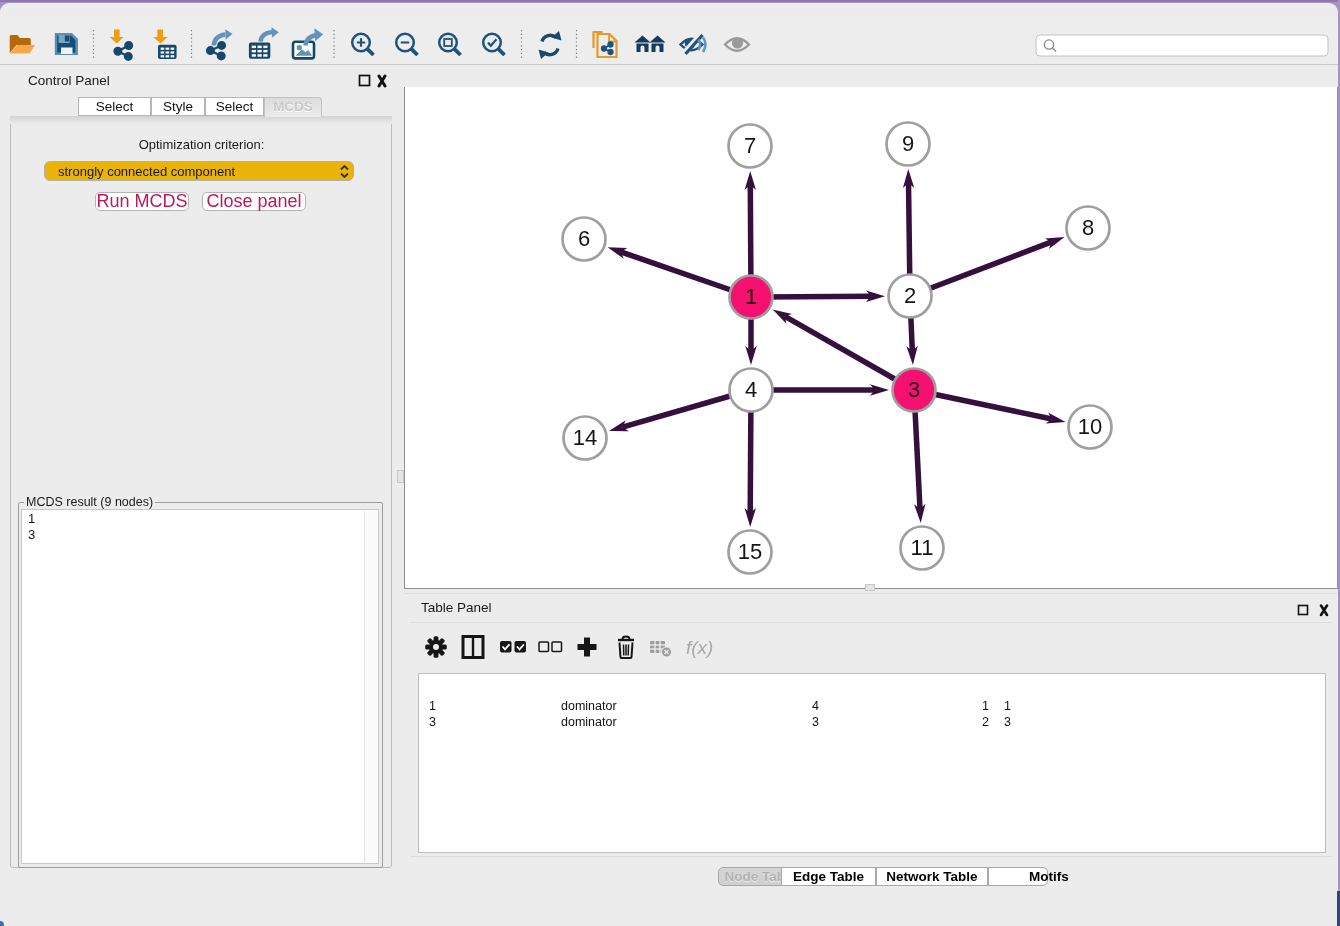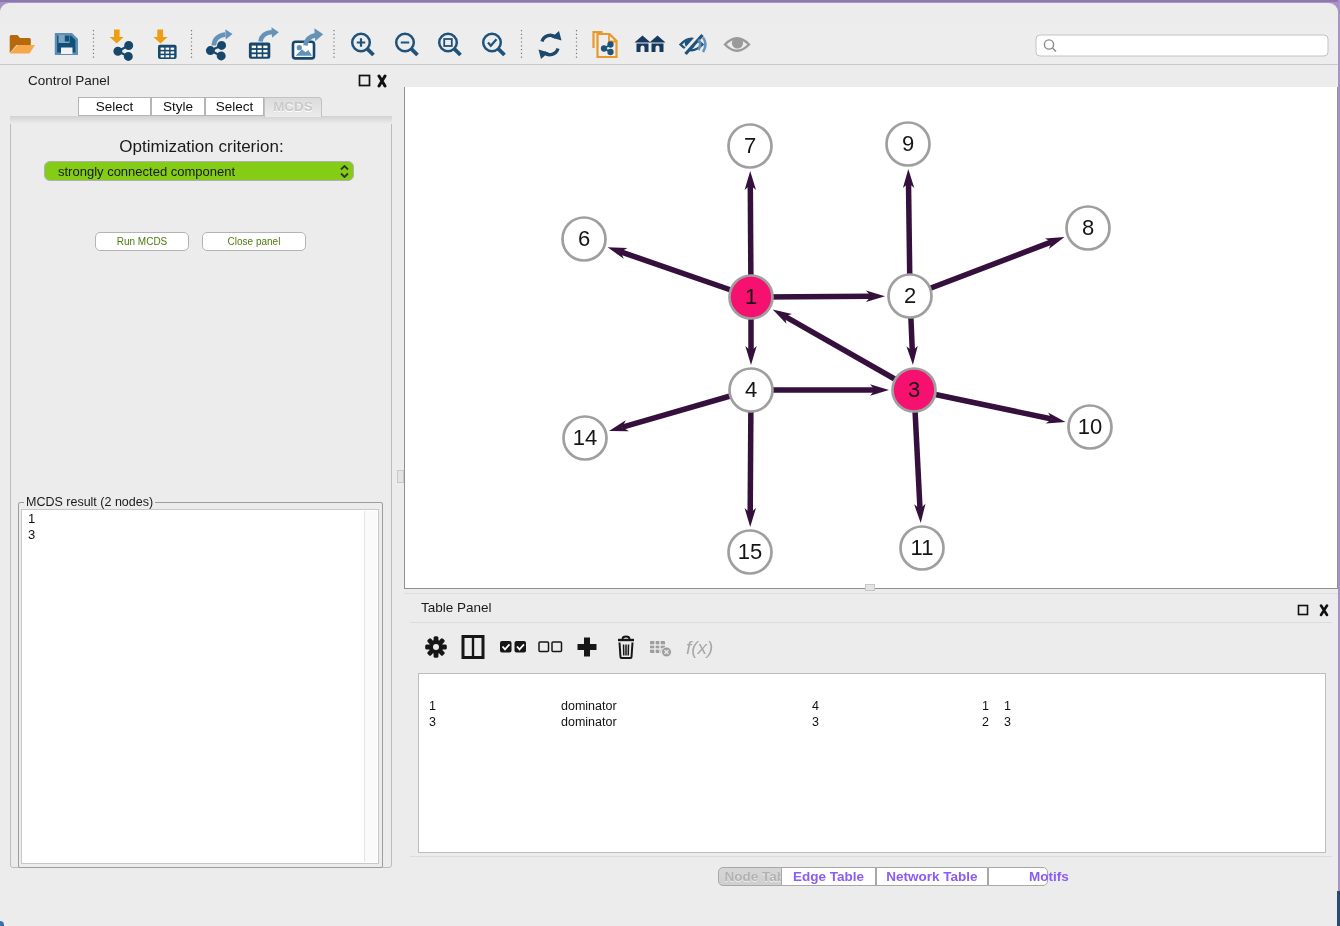--- a/index.html
+++ b/index.html
@@ -8,25 +8,25 @@
 #titlebar{position:absolute;left:0;top:0;width:100%;height:20px;background:#f7f7f7;border-bottom:1px solid #dedede;}
 .tl{position:absolute;top:3.5px;width:12px;height:12px;border-radius:50%;background:#dcdcdc;border:1px solid #c3c3c3;}
 #wtitle{position:absolute;top:2.5px;left:0;width:100%;text-align:center;font-size:14px;color:#b4b4b4;}
 #toolbar{position:absolute;left:0;top:20px;width:100%;height:42px;background:#ededed;border-bottom:1px solid #c9c9c9;}
 #ctrl{position:absolute;left:0;top:63px;width:403px;height:825px;background:#ececec;}
 #netwin{position:absolute;left:404px;top:63px;width:934px;height:523px;}
 #nettitle{position:absolute;left:0;top:0;width:100%;height:21px;background:linear-gradient(#f8f8f8,#d2d2d2);border:1px solid #9b9b9b;border-bottom:1px solid #8a8a8a;}
 #netcanvas{position:absolute;left:0;top:21px;width:934px;height:502px;background:#fff;border:1px solid #909090;border-top:none;}
 #tablepanel{position:absolute;left:404px;top:590px;width:934px;height:298px;background:#ececec;}
 #statusbar{position:absolute;left:0;top:888px;width:1338px;height:32px;background:#ececec;border-top:1px solid #c4c4c4;}
-.btn{background:#fff;border:1px solid #b4b4b4;border-radius:5px;font-size:10px;color:#4d7c0f;text-align:center;margin-top:40px;}
+.btn{background:#fff;border:1px solid #b4b4b4;border-radius:5px;font-size:18px;color:#be185d;text-align:center;}
 .icon{position:absolute;}
 .ctab{position:absolute;top:31px;height:19px;background:#fff;border:1px solid #b5b5b5;font-size:13.5px;color:#111;text-align:center;line-height:18px;}
 .ctab.sel{background:linear-gradient(#dcdcdc,#ebebeb);color:#c9c9c9;text-shadow:0 1px 0 #fff;border-radius:0 4px 0 0;border-color:#c2c2c2;border-bottom:none;height:20px;font-weight:bold;}
-.btab{position:absolute;top:274px;height:19px;background:#fff;border:1px solid #a8a8a8;font-size:13.5px;font-weight:bold;color:#8b5cf6;text-align:center;line-height:18px;}
+.btab{position:absolute;top:274px;height:19px;background:#fff;border:1px solid #a8a8a8;font-size:13.5px;font-weight:bold;color:#000000;text-align:center;line-height:18px;}
 .btab.sel{background:linear-gradient(#d6d6d6,#cfcfcf);color:#b2b2b2;text-shadow:0 1px 0 #eee;}
 .th{position:absolute;top:0;height:19px;font-size:12.5px;color:#1a1a1a;text-align:center;line-height:19px;border-right:1px solid #d4d4d4;}
 .td{position:absolute;height:16px;font-size:12.5px;color:#111;line-height:16px;}
 .hicon{position:absolute;top:5px;width:11px;height:11px;}
 text{font-family:"Liberation Sans",sans-serif;}
 </style></head><body>
 <div class="abs" style="left:0;top:0;width:1340px;height:2px;background:#8d77ad;"></div>
 <div id="win">
   <div id="toolbar">
    <svg width="1338" height="42" viewBox="0 0 1338 42" style="display:block;margin-top:1px;">
@@ -172,33 +172,33 @@
       <rect x="1.5" y="1.5" width="10" height="10" fill="none" stroke="#111" stroke-width="1.7"></rect>
       <path d="M21 2 L27 12 M27 2 L21 12" stroke="#111" stroke-width="3" stroke-linecap="round"></path>
     </svg>
 
     <div style="position:absolute;left:10px;top:50px;width:382px;height:752px;background:#ececec;border:1px solid #bcbcbc;border-radius:3px;"></div>
     <div style="position:absolute;left:10px;top:50px;width:382px;height:8px;background:linear-gradient(#d2d2d2,#ececec);"></div>
     <div class="ctab" style="left:78px;width:73px;">Select</div>
     <div class="ctab" style="left:151px;width:54px;">Style</div>
     <div class="ctab" style="left:205px;width:59px;">Select</div>
     <div class="ctab sel" style="left:264px;width:58px;">MCDS</div>
-    <div style="position:absolute;left:0;top:71px;width:403px;text-align:center;font-size:17px;color:#1a1a1a;">Optimization criterion:</div>
-    <div style="position:absolute;left:44px;top:95px;width:310px;height:20px;background:#84cc16;border:1px solid #b0b0b0;border-radius:6px;">
+    <div style="position:absolute;left:0;top:71px;width:403px;text-align:center;font-size:13px;color:#1a1a1a;">Optimization criterion:</div>
+    <div style="position:absolute;left:44px;top:95px;width:310px;height:20px;background:#eab308;border:1px solid #b0b0b0;border-radius:6px;">
       <div style="position:absolute;left:13px;top:2px;font-size:13px;color:#1a1a1a;">strongly connected component</div>
       <svg style="position:absolute;right:3px;top:3px;" width="11" height="13" viewBox="0 0 11 13">
         <path d="M2 4.5 L5.5 1 L9 4.5" fill="none" stroke="#333" stroke-width="1.8"></path>
         <path d="M2 8.5 L5.5 12 L9 8.5" fill="none" stroke="#333" stroke-width="1.8"></path>
       </svg>
     </div>
     <div class="btn" style="position:absolute;left:95px;top:126px;width:94px;height:19px;line-height:17px;">Run MCDS</div>
     <div class="btn" style="position:absolute;left:202px;top:126px;width:104px;height:19px;line-height:17px;">Close panel</div>
 
     <div style="position:absolute;left:18px;top:436px;width:365px;height:366px;border:1px solid #9d9d9d;border-radius:2px;"></div>
-    <div style="position:absolute;left:24px;top:429px;height:14px;background:#ececec;padding:0 2px;font-size:12.5px;color:#1a1a1a;line-height:14px;">MCDS result (2 nodes)</div>
+    <div style="position:absolute;left:24px;top:429px;height:14px;background:#ececec;padding:0 2px;font-size:12.5px;color:#1a1a1a;line-height:14px;">MCDS result (9 nodes)</div>
     <div style="position:absolute;left:21px;top:443px;width:358px;height:355px;background:#fff;border:1px solid #c8c8c8;">
       <div style="position:absolute;left:6px;top:1px;font-size:13px;color:#111;line-height:16px;">1<br>3</div>
       <div style="position:absolute;right:1px;top:1px;width:13px;height:351px;background:#fafafa;border-left:1px solid #e4e4e4;"></div>
     </div>
   </div>
   <div id="netwin">
     <div id="netcanvas">
       <svg width="932" height="500" viewBox="0 0 932 500">
 <line x1="346.0" y1="210.0" x2="345.3" y2="98.0" stroke="#36103d" stroke-width="5.5"></line>
 <polygon points="345.2,84.0 351.0,103.0 345.3,98.0 339.6,103.0" fill="#36103d"></polygon>

